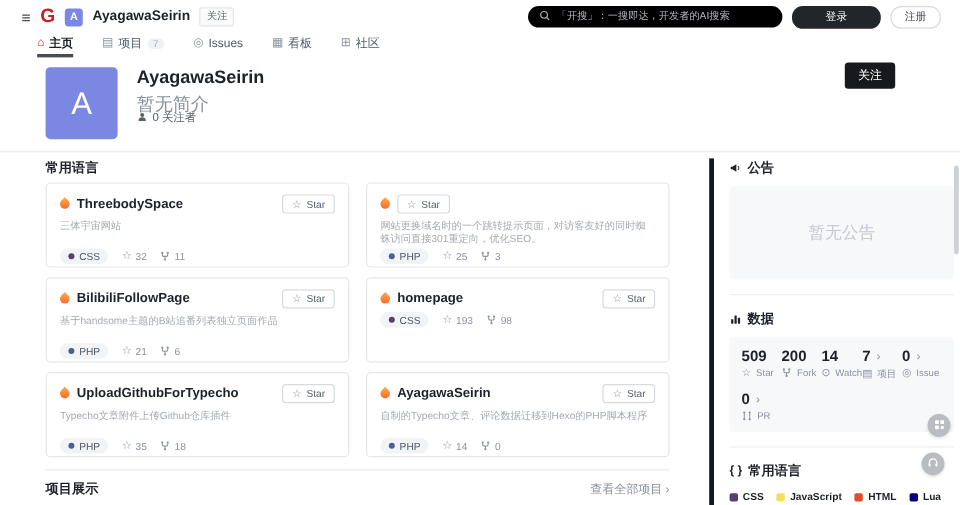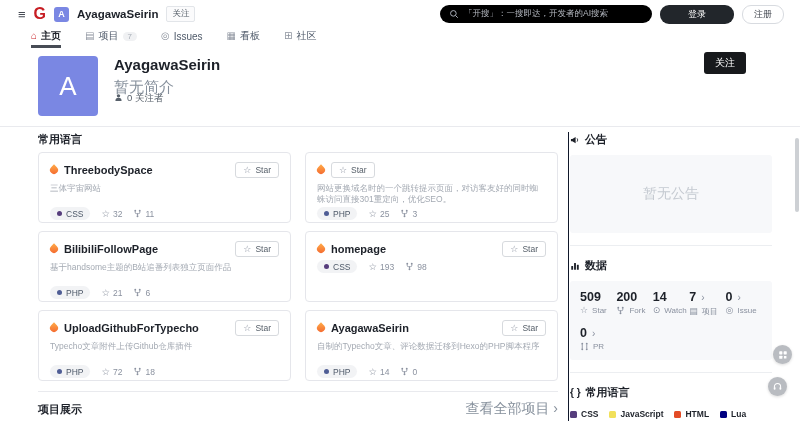--- a/index.html
+++ b/index.html
@@ -44,22 +44,22 @@
     background:#7a87e3; color:#fff; font-size:26px; display:flex; align-items:center; justify-content:center; }
   .prof-name { position:absolute; left:114px; top:8px; font-size:15px; font-weight:bold; color:#1d2129; }
   .prof-bio { position:absolute; left:114px; top:30px; font-size:15px; color:#86909c; }
   .prof-followers { position:absolute; left:114px; top:44px; font-size:9.5px; color:#57606a;
     display:flex; align-items:center; gap:4px; }
   .btn-follow-dark { position:absolute; right:54px; top:4px; background:#17191c; color:#fff;
     font-size:10px; border:none; border-radius:3px; padding:4px 11px; cursor:pointer; }
 
   
   .left-col { position:absolute; left:38px; top:132px; width:520px; }
-  .right-col { position:absolute; left:568px; top:132px; width:204px; padding-left:1px;
-    border-left:1px solid #0f172a; height:289px; }
+  .right-col { position:absolute; left:591px; top:132px; width:204px; padding-left:13px;
+    border-left:4px solid #0f172a; height:289px; }
 
   .sec-title { font-size:11px; font-weight:bold; color:#1d2129; display:flex; align-items:center; gap:5px; }
   .sec-title .sico { color:#1d2129; display:flex; align-items:center; font-size:10px; line-height:1; }
 
   
   .cards { margin-top:5px; display:grid; grid-template-columns:1fr 1fr; gap:8px 14px; }
   .card { border:1px solid #e5e6eb; border-radius:4px; padding:9px 11px; height:71px; background:#fff; cursor:pointer; }
   .card-head { display:flex; align-items:center; gap:6px; }
   .flame { width:8px; height:8px; border-radius:0 50% 50% 50%; transform:rotate(45deg);
     background:linear-gradient(135deg,#ffab48,#f3622d); flex:none; }
@@ -72,21 +72,21 @@
   .card-foot { margin-top:3px; display:flex; align-items:center; gap:11px; }
   .lang-pill { display:flex; align-items:center; gap:4px; background:#f2f3f5; border-radius:8px;
     padding:1.5px 7px; font-size:8.5px; color:#4e5969; }
   .lang-dot { width:5px; height:5px; border-radius:50%; background:#888; }
   .meta { display:flex; align-items:center; gap:3px; font-size:8.5px; color:#8a919f; }
   .meta .g { font-size:9.5px; line-height:1; }
   .meta svg { display:block; }
 
   .lc-divider { border:none; border-top:1px solid #e9eaee; margin:10px 0 0 0; }
   .showcase-row { margin-top:8px; display:flex; align-items:center; justify-content:space-between; }
-  .view-all { font-size:14px; color:#86909c; cursor:pointer; }
+  .view-all { font-size:10px; color:#86909c; cursor:pointer; }
 
   
   .ann-box { margin-top:8px; height:78px; background:#f7f8fa; border-radius:3px;
     display:flex; align-items:center; justify-content:center; }
   .ann-empty { font-size:14px; color:#c5cad1; }
   .side-divider { border:none; border-top:1px solid #eceef1; margin:12px 0; }
   .stats-box { margin-top:8px; background:#f7f8fa; border-radius:3px; padding:9px 10px;
     display:grid; grid-template-columns:1fr 1fr 1fr 1fr 1fr; row-gap:9px; }
   .stat-val { font-size:12.5px; font-weight:bold; color:#1d2129; display:flex; align-items:center; gap:5px; }
   .stat-val .arr { font-size:10px; font-weight:normal; color:#8a919f; }
@@ -312,21 +312,21 @@
             </button>
         </div>
         <div class="card-desc">Typecho文章附件上传Github仓库插件</div>
         <div class="card-foot">
           <span class="lang-pill">
               <span class="lang-dot" style="background: rgb(79, 93, 149);"></span>
               <span>PHP</span>
             </span>
           <span class="meta">
               <span class="g">☆</span>
-              <span>72</span>
+              <span>35</span>
             </span>
           <span class="meta">
               <span>
                 <svg width="9" height="9" viewBox="0 0 16 16">
                   <path fill="none" stroke="#8a919f" stroke-width="1.6" d="M4 4.5v1.8a2 2 0 0 0 2 2h4a2 2 0 0 0 2-2V4.5M8 8.3v3.5"></path>
                   <circle cx="4" cy="3.2" r="1.7" fill="#8a919f"></circle>
                   <circle cx="12" cy="3.2" r="1.7" fill="#8a919f"></circle>
                   <circle cx="8" cy="13" r="1.7" fill="#8a919f"></circle>
                 </svg>
               </span>

